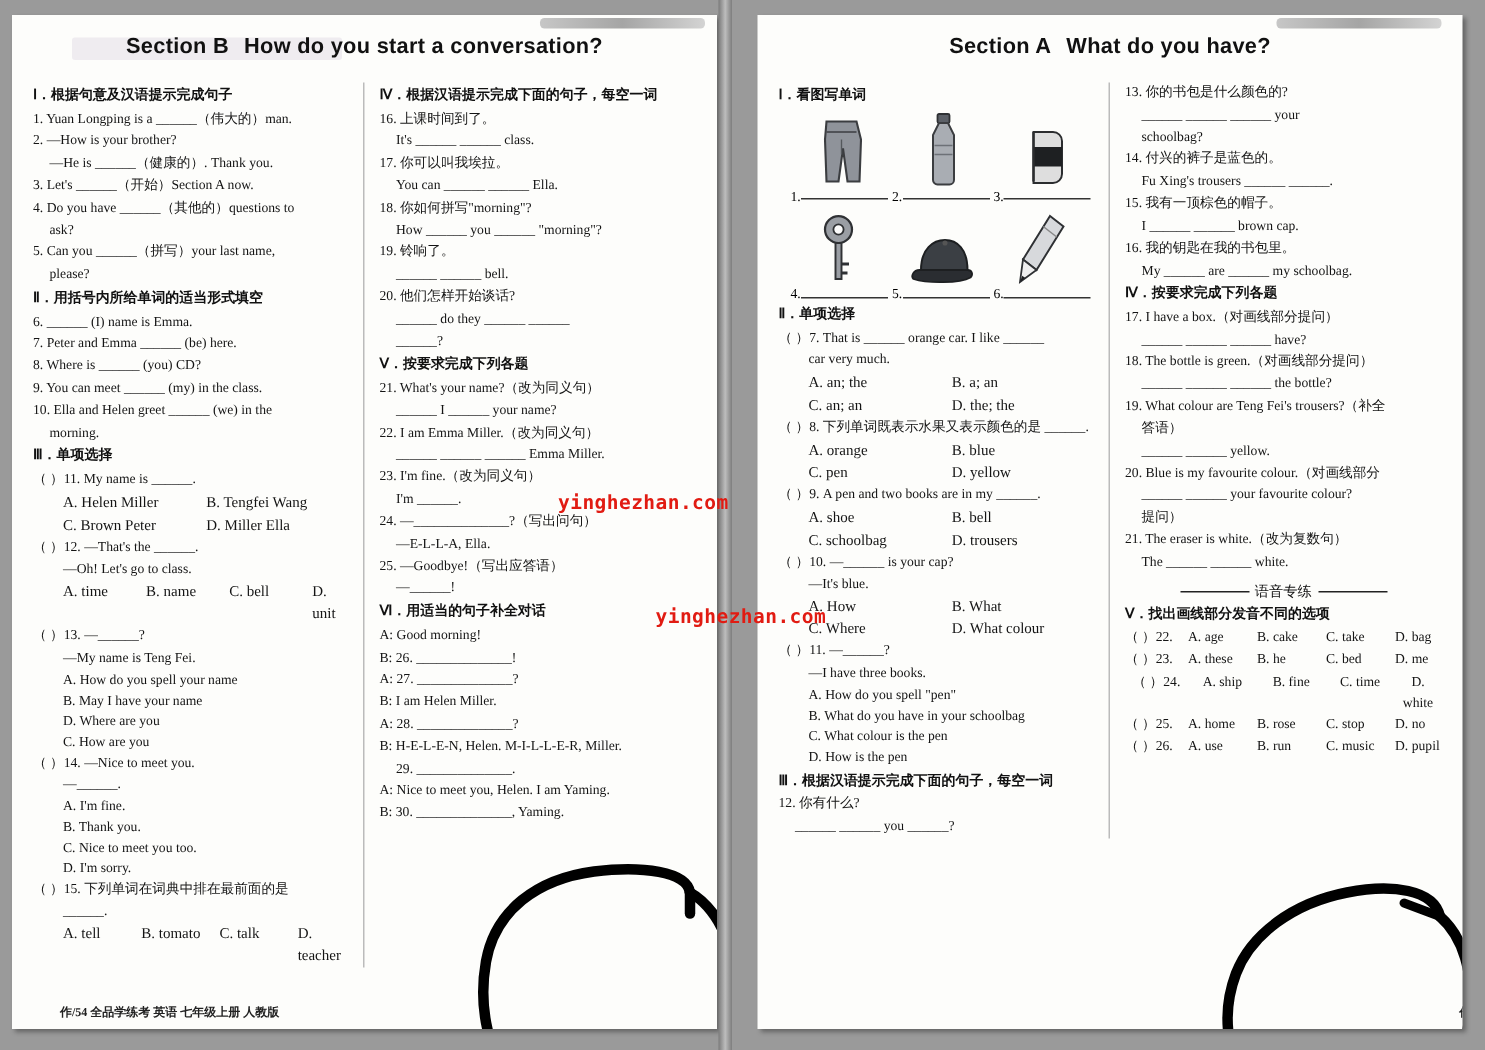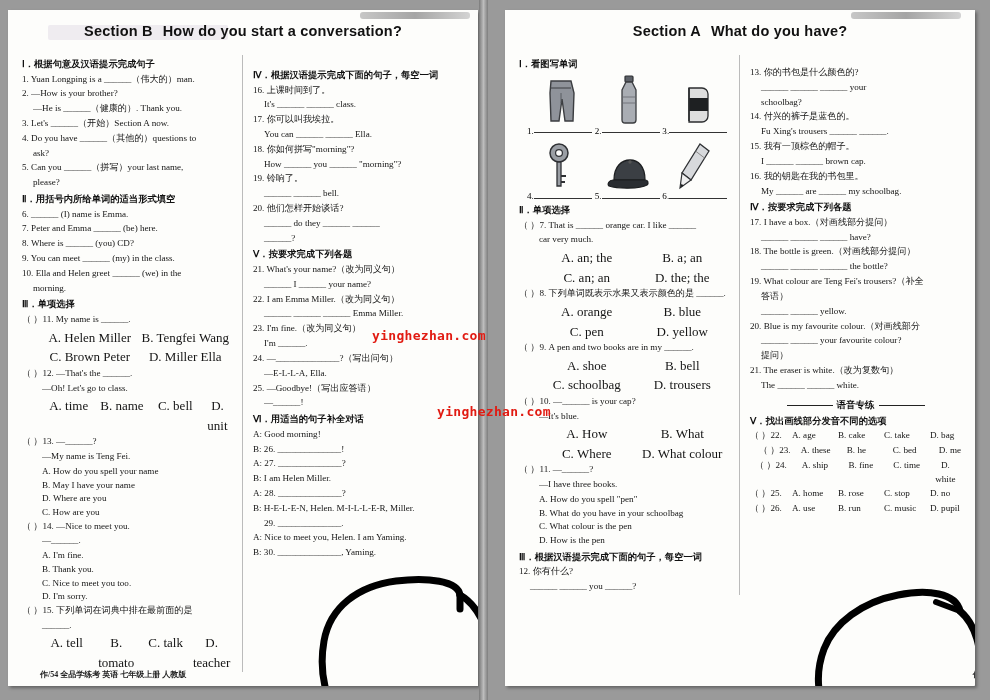--- a/index.html
+++ b/index.html
@@ -31,29 +31,29 @@
   h1.sec-title{
     position:relative;margin:1px;padding-top:2px;
     font-family:"Liberation Sans",sans-serif;
     font-size:14.5px;font-weight:bold;letter-spacing:.2px;color:#111;
   }
   h1.sec-title .gap{display:inline-block;width:10px;}
 
   .cols{display:flex;position:relative;margin-top:4px;}
   .col{width:50%;box-sizing:border-box;}
   .col-l{padding-right:9px;border-right:1px solid #bbb;}
-  .col-r{padding-left:10px;margin-top:11px;}
+  .col-r{padding-left:10px;}
 
   .big{font-weight:bold;font-size:9.3px;color:#111;margin:3px 0 2px 0;line-height:1.35;}
   .q{font-size:9.1px;color:#141414;line-height:1.52;margin:0 0 1px 0;}
   .q.ind{padding-left:11px;}
   .q.ind2{padding-left:20px;}
   .opt{font-size:9.1px;color:#141414;line-height:1.5;padding-left:20px;}
   .w1{width:62px}.w2{width:62px}.w3{width:62px}
-  .optrow{display:flex;padding-left:20px;font-size:13px;line-height:1.5;color:#141414;text-align:center;}
+  .optrow{display:flex;padding-left:20px;font-size:10px;line-height:1.5;color:#141414;}
   .optrow .o{width:50%;}
   .blank{
     display:inline-block;border-bottom:1px solid #333;
     vertical-align:baseline;height:.85em;
   }.b-l{width:58px}
   .foot{
     position:absolute;bottom:6px;left:16px;width:100%;
     font-size:8px;color:#222;font-weight:bold;
   }
   .foot-l{padding-left:16px;}
@@ -61,21 +61,21 @@
 
   
   .picgrid{margin:2px 0 0 8px;}
   .picrow{display:flex;align-items:flex-end;height:52px;}
   .piccell{width:68px;text-align:center;}
   .piclbl{display:flex;margin-bottom:3px;}
   .piclbl div{width:68px;font-size:9.1px;}
   .icon-svg{display:block;margin:0 auto;}
 
   .phonetic-band{
-    text-align:center;font-size:9.5px;font-weight:bold;margin:6px 0 3px 0;color:#111;
+    text-align:center;font-size:9.5px;font-weight:normal;margin:6px 0 3px 0;color:#111;
   }
   .phonetic-band .rule{display:inline-block;width:46px;border-top:1px solid #222;vertical-align:middle;margin:0 4px;}
 
   .wm{
     position:absolute;font-family:"DejaVu Sans Mono",monospace;
     font-weight:bold;color:#e11b12;font-size:13px;letter-spacing:.3px;
     white-space:nowrap;z-index:6;
   }
   .wm1{left:372px;top:328px;}
 
@@ -382,21 +382,21 @@
 
           <div class="big">Ⅴ．找出画线部分发音不同的选项</div>
 
           <div class="q" style="display:flex;">
             <span style="width:42px">（  ）22.</span>
             <span style="width:46px">A. age</span>
             <span style="width:46px">B. cake</span>
             <span style="width:46px">C. take</span>
             <span>D. bag</span>
           </div>
-          <div class="q" style="display:flex;justify-content:flex-end;">
+          <div class="q" style="display:flex;">
             <span style="width:42px">（  ）23.</span>
             <span style="width:46px">A. these</span>
             <span style="width:46px">B. he</span>
             <span style="width:46px">C. bed</span>
             <span>D. me</span>
           </div>
           <div class="q" style="display:flex;text-align:center;">
             <span style="width:42px">（  ）24.</span>
             <span style="width:46px">A. ship</span>
             <span style="width:46px">B. fine</span>

